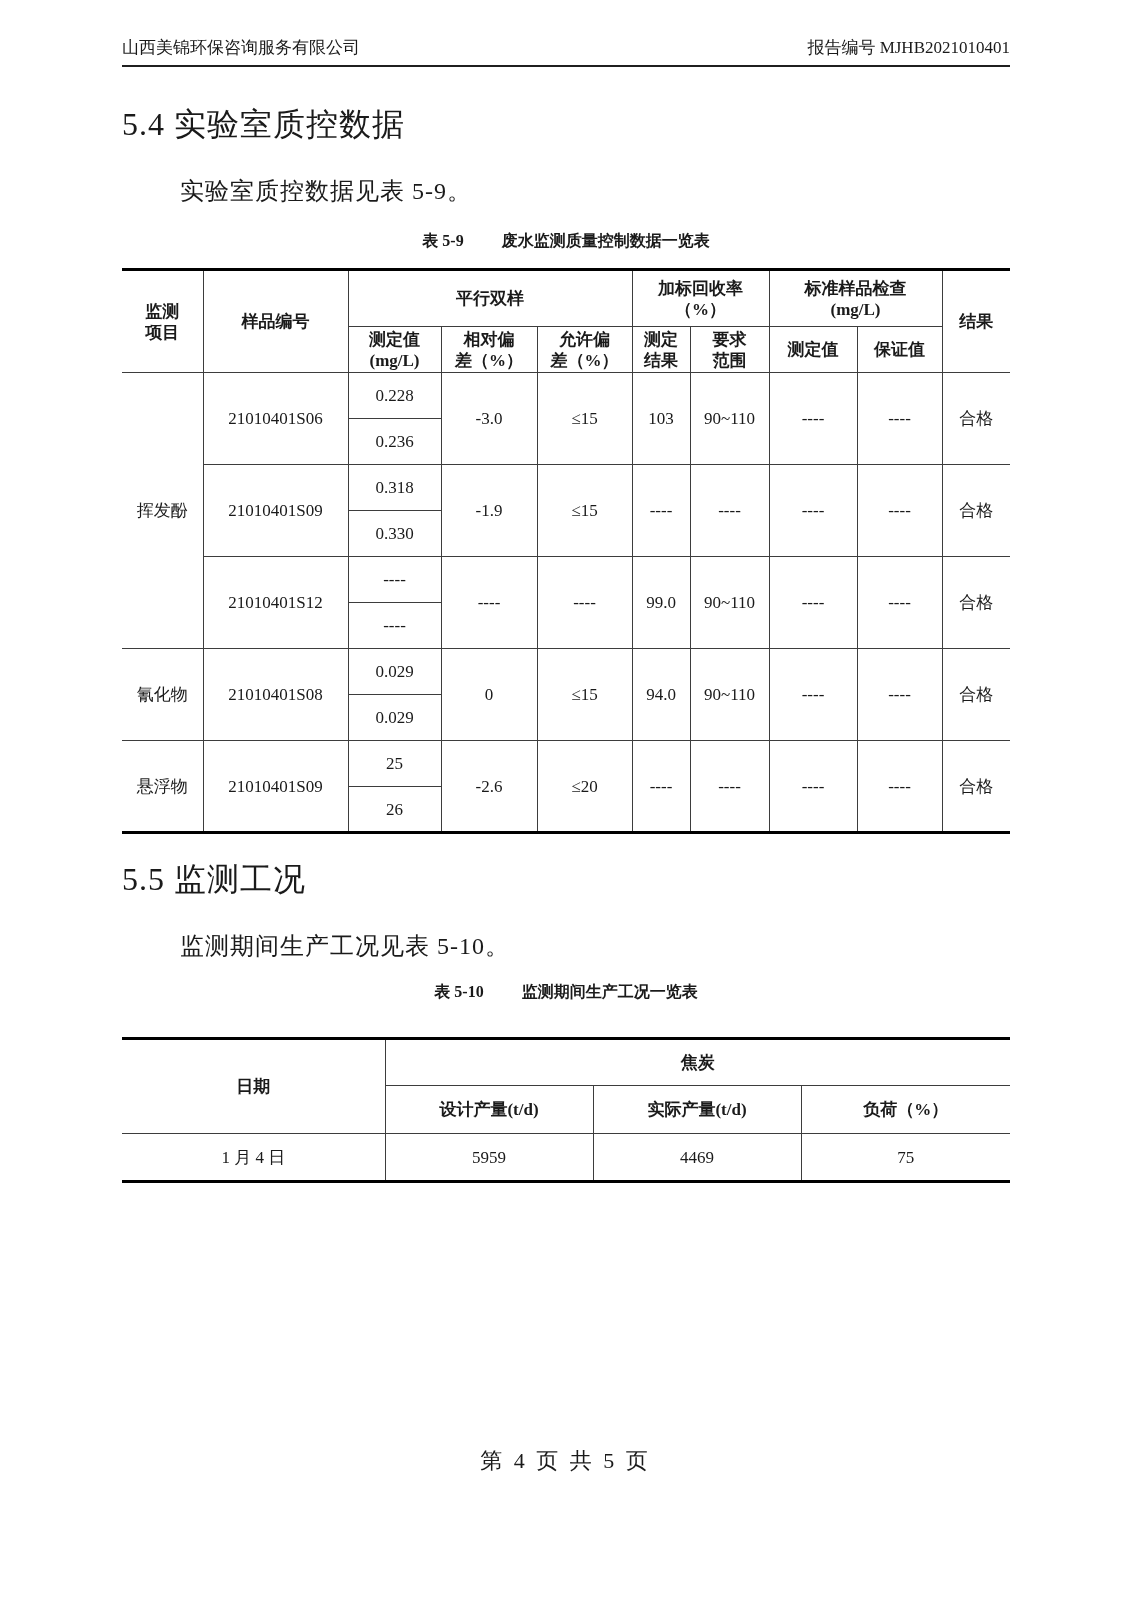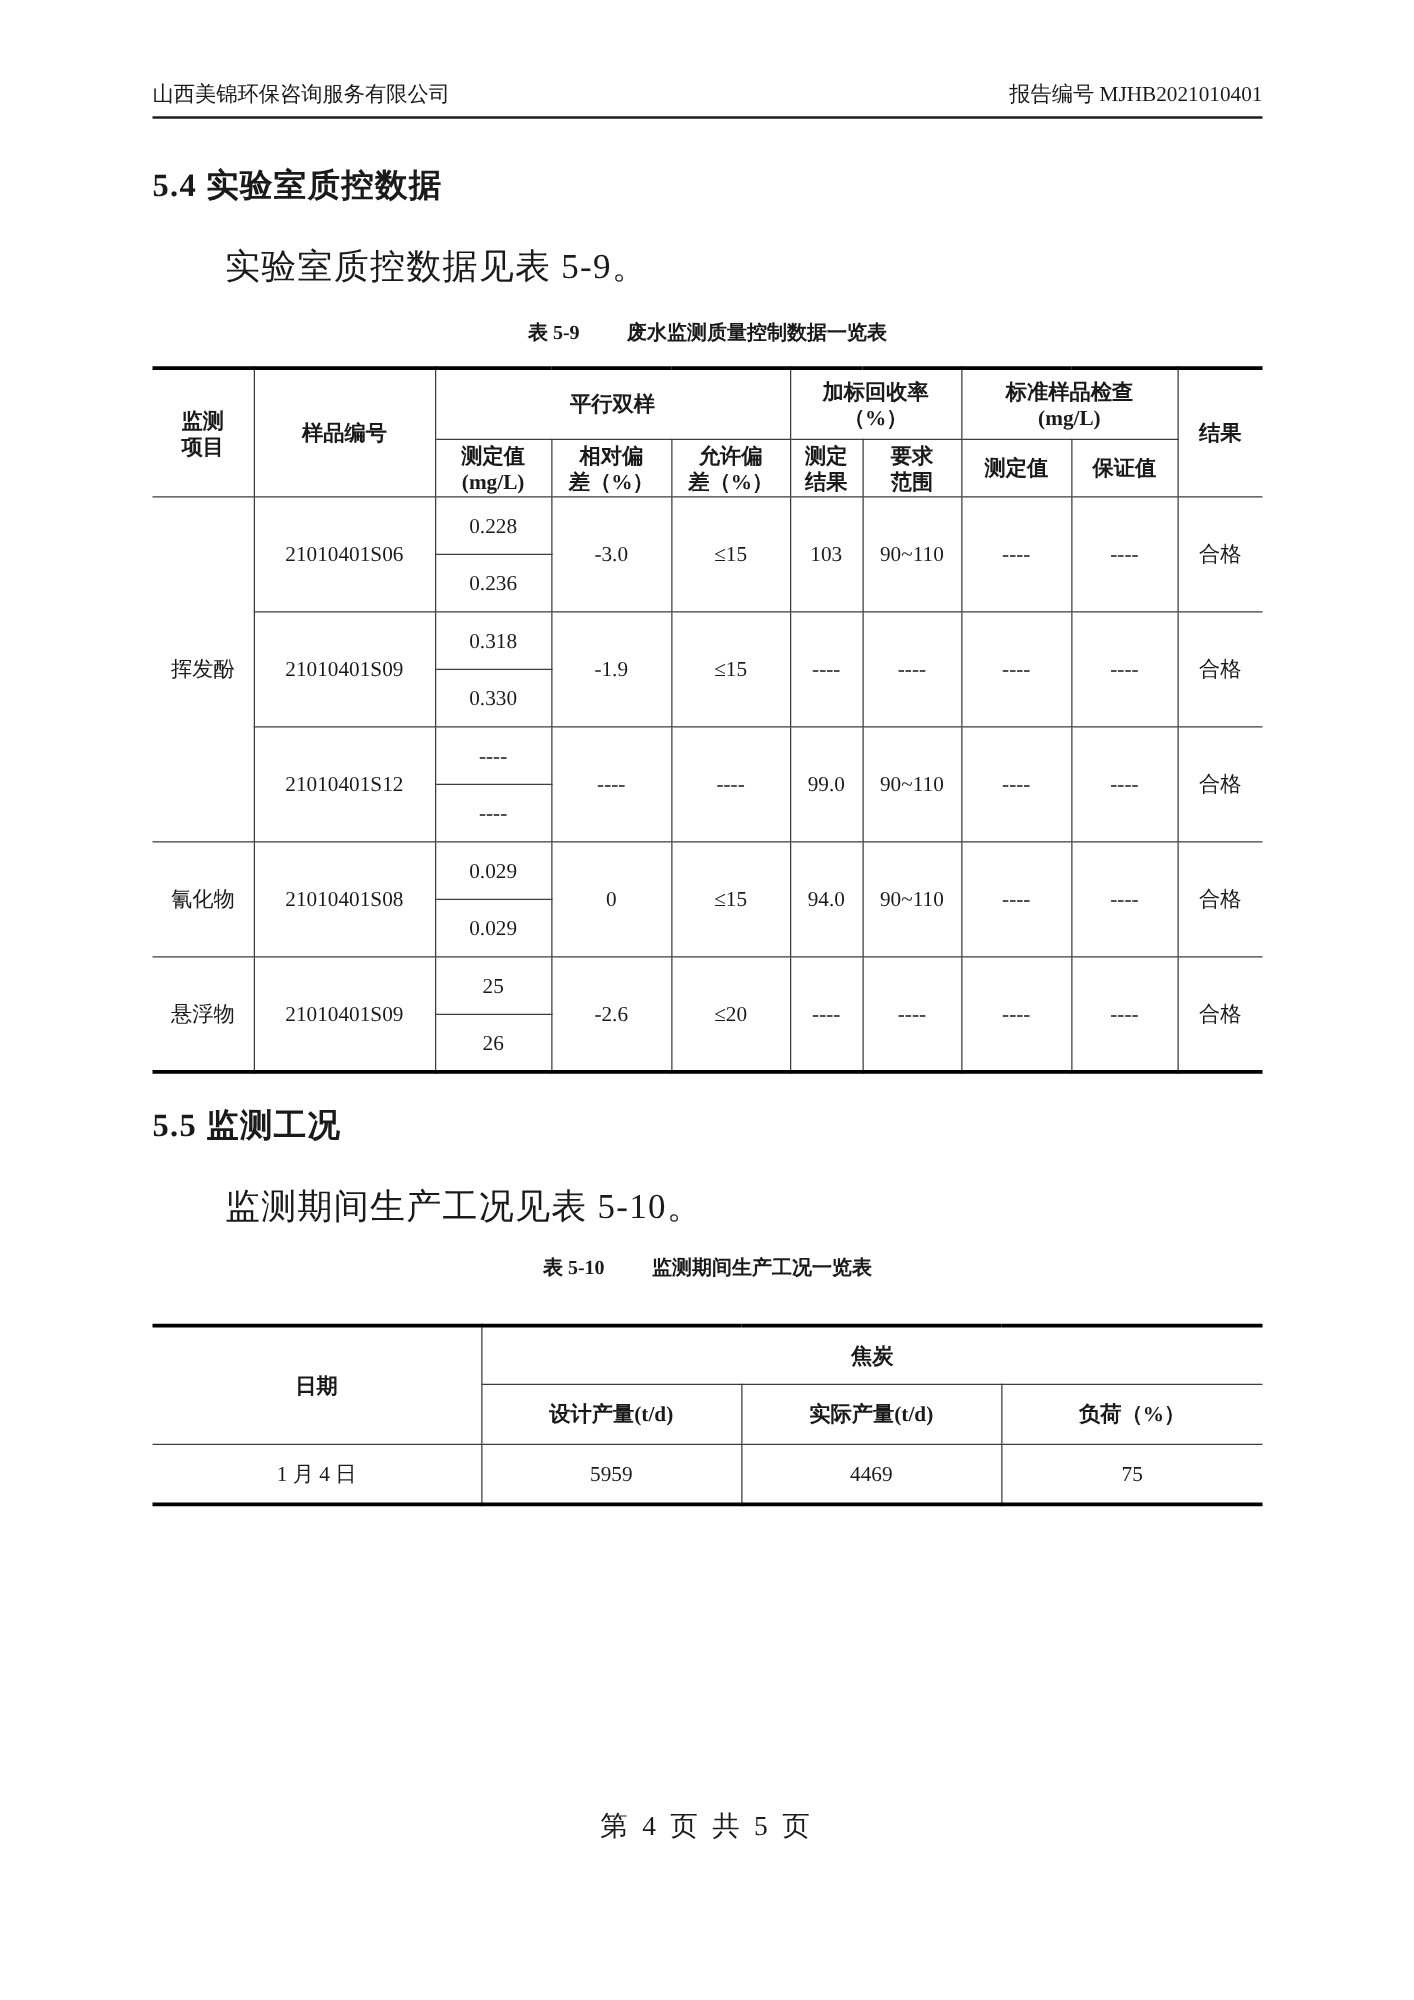--- a/index.html
+++ b/index.html
@@ -13,40 +13,40 @@
     overflow: hidden;
   }
   .content {
     position: absolute;
     left: 122px;
     top: 0;
     width: 888px;
   }
   
   .pg-header {
-    padding-top: 64px;
+    padding-top: 36px;
     display: flex;
     justify-content: space-between;
     align-items: flex-end;
     font-size: 17px;
     padding-bottom: 6px;
     border-bottom: 2px solid #1f1f1f;
   }
   
   .sec-heading {
     margin-top: 36px;
-    font-size: 26px;
-    font-weight: bold;
+    font-size: 32px;
+    font-weight: normal;
     letter-spacing: 1px;
   }
   .sec-heading.h55 { margin-top: 24px; }
   .intro {
     margin-top: 28px;
     padding-left: 58px;
-    font-size: 28px;
+    font-size: 24px;
     letter-spacing: 1px;
   }
   .tbl-caption {
     margin-top: 24px;
     text-align: center;
     font-size: 16px;
     font-weight: bold;
   }
   .tbl-caption .cap-label { margin-right: 38px; }
   

